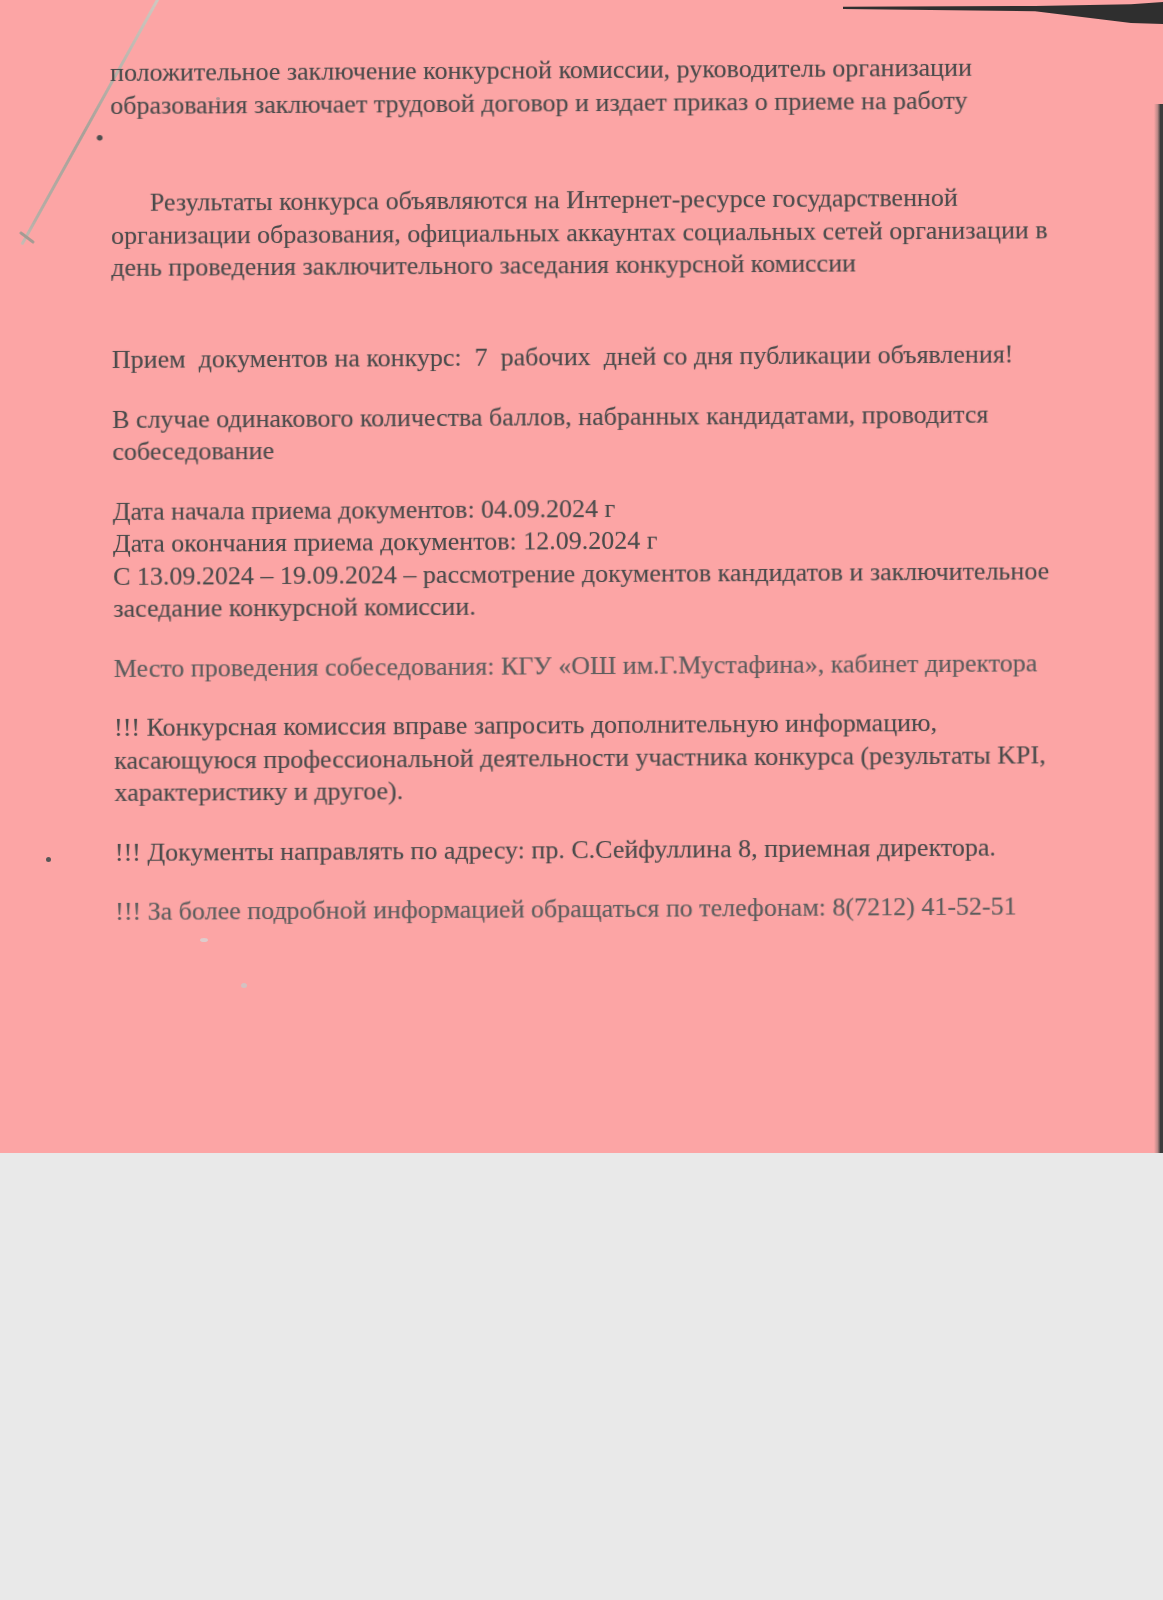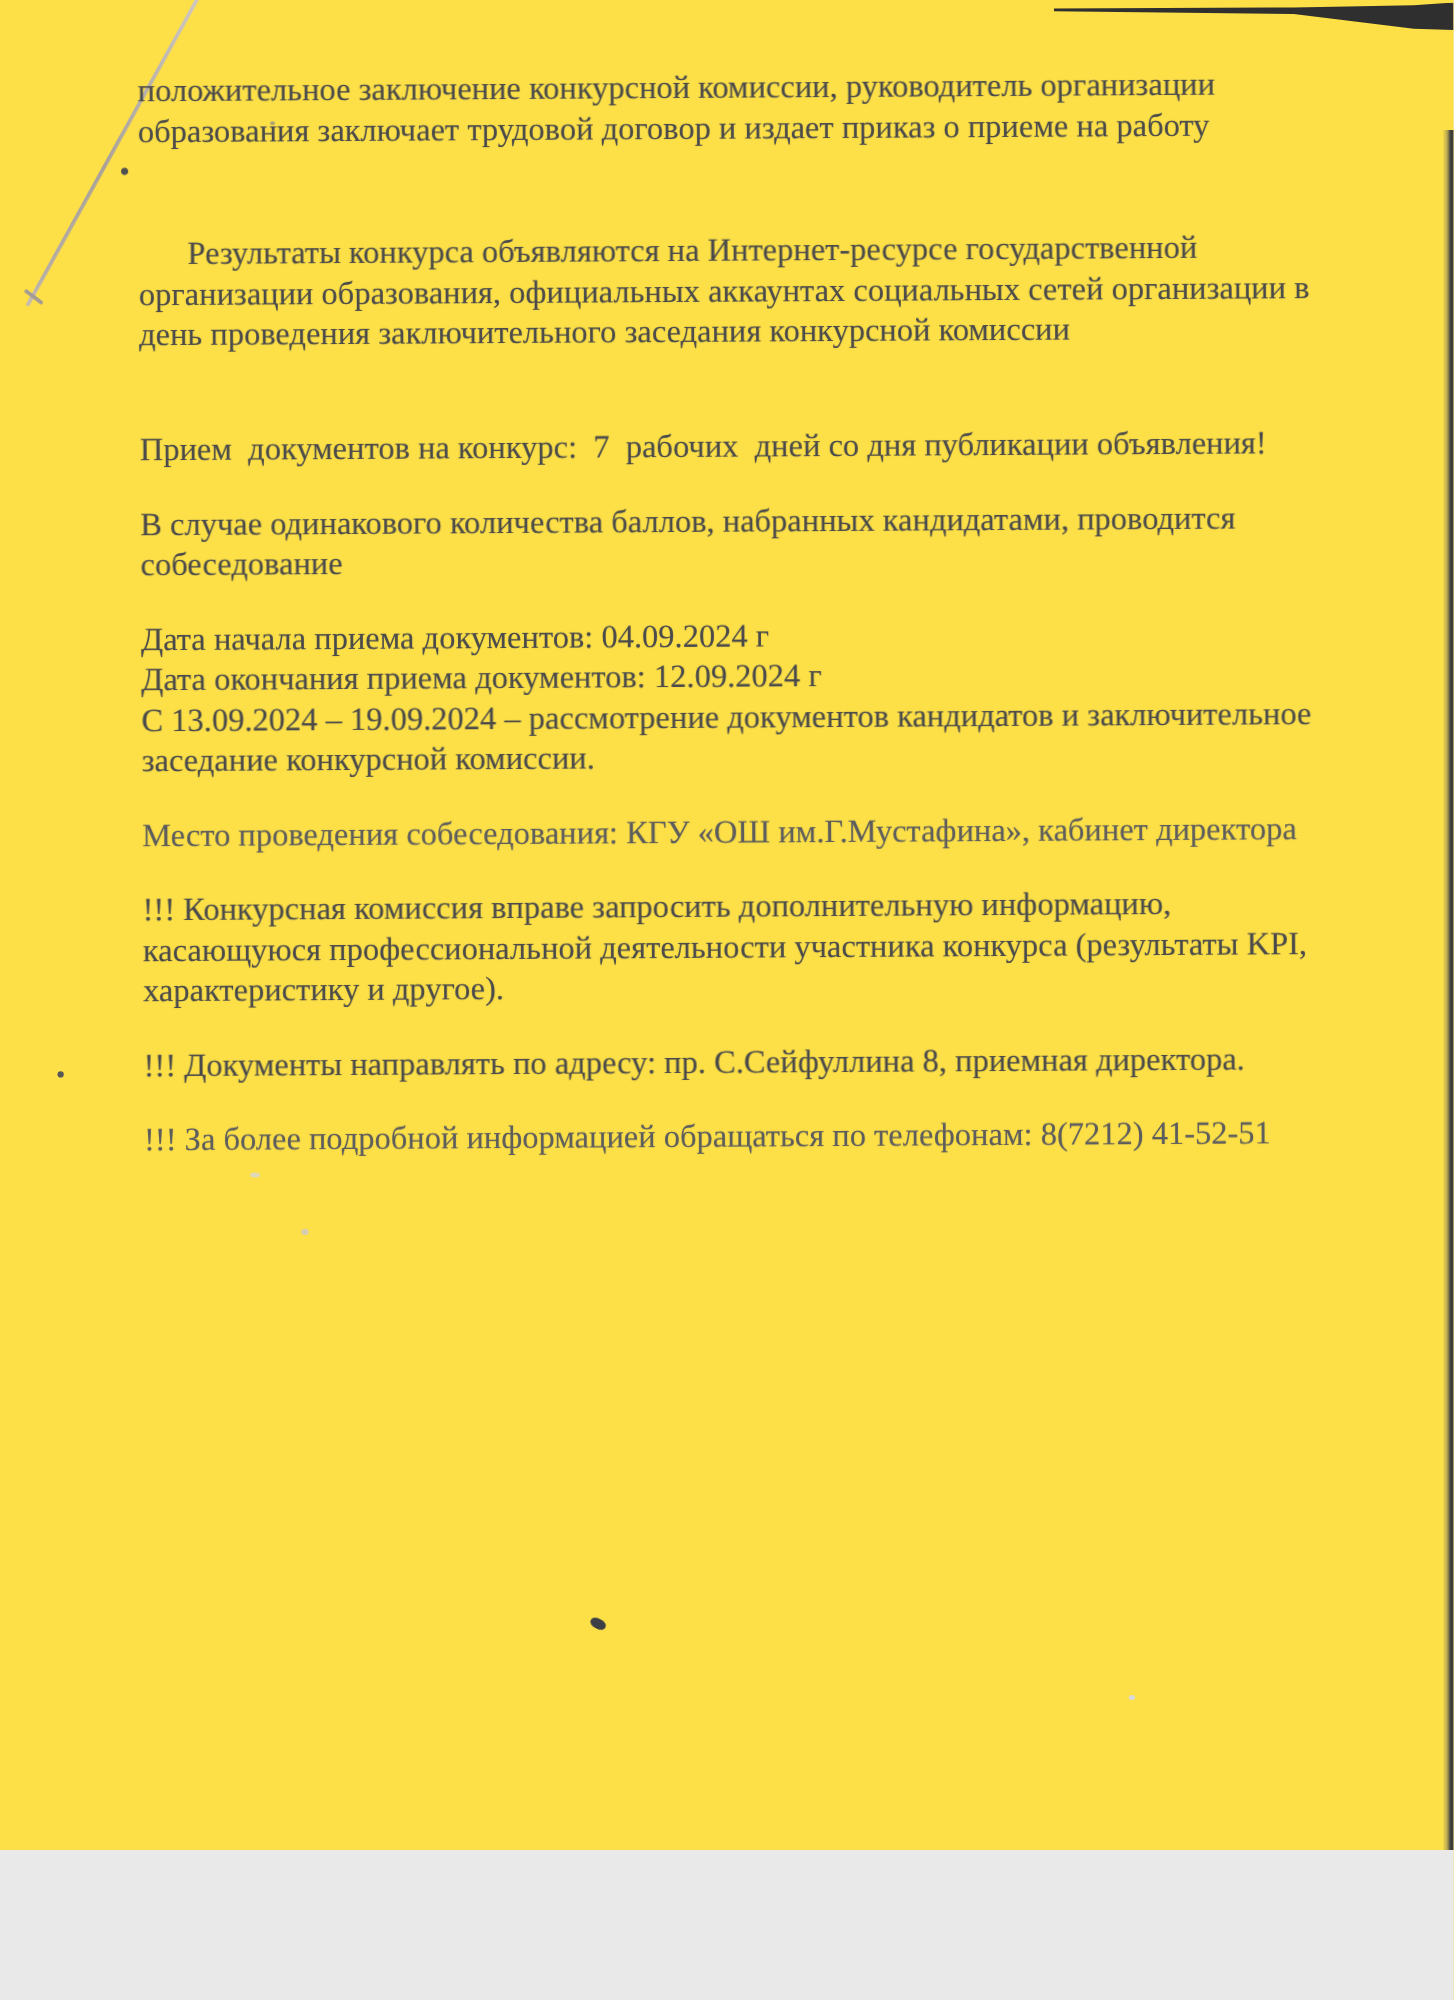--- a/index.html
+++ b/index.html
@@ -1,21 +1,21 @@
 <!DOCTYPE html>
 <html><head>
 <meta charset="utf-8">
 <style>
   html, body { margin: 0; padding: 0; background: #e9e9e9; }
   .page {
     position: relative;
     width: 1163px;
-    height: 1480px;
+    height: 1153px;
     margin: 0 auto;
-    background: #fde047;
+    background: #fca5a5;
     overflow: hidden;
     font-family: "Liberation Serif", "DejaVu Serif", serif;
   }
   .content {
     position: absolute;
     left: 110px;
     top: 57px;
     width: 1012px;
     color: #4a4a4a;
     font-size: 26px;

